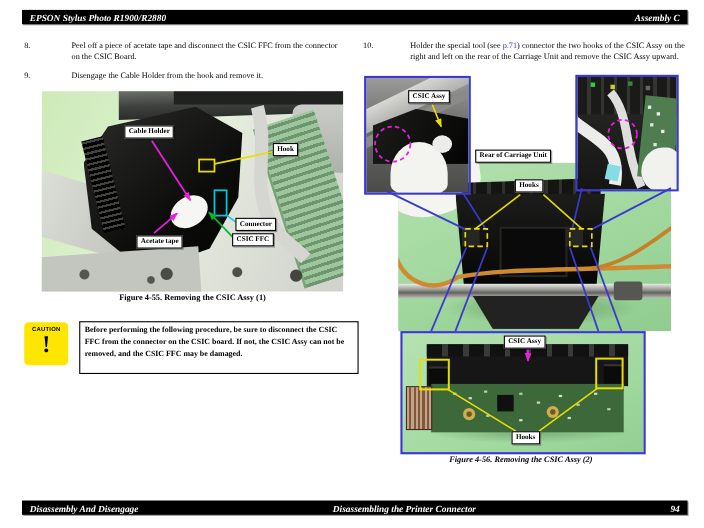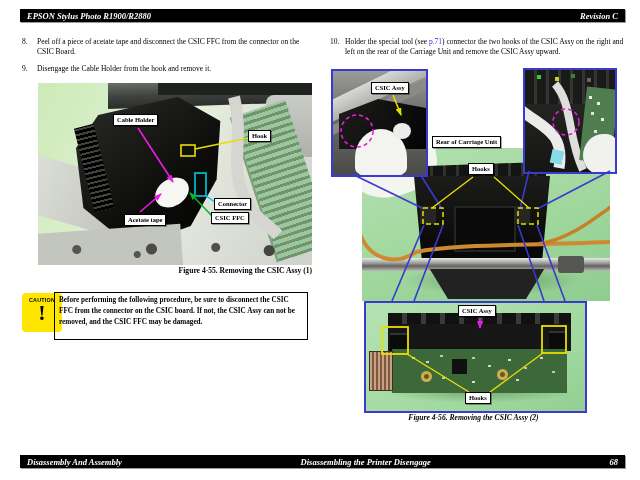--- a/index.html
+++ b/index.html
@@ -9,35 +9,35 @@
   
   .bar{position:absolute;left:20px;width:605px;height:13px;background:#000;
        display:flex;align-items:center;justify-content:space-between;padding:0 7px;
        box-sizing:border-box;box-shadow:1px 1px 0 #9a9a9a;}
   .bar .t{color:#fff;font-weight:bold;font-style:italic;font-size:8.5px;white-space:nowrap;}
   #header-bar{top:9px;}
   #footer-bar{top:455px;}
   
   .step{position:absolute;display:flex;font-size:7.5px;line-height:1.34;}
   .step .n{flex:none;width:15px;}
-  .step .b{flex:1;}
+  .step .b{flex:1;margin-left:28px;}
   .plink{color:#3333ee;text-align:right;}
   
   .lbl{position:absolute;background:#fff;border:1px solid #000;
        font:bold 6.5px/1.6 "Liberation Serif",serif;padding:0 3px;white-space:nowrap;
        text-align:center;box-shadow:1px 1px 0 rgba(0,0,0,.35);z-index:30;}
   
   .cap{position:absolute;font-weight:bold;font-size:7.6px;text-align:center;}
   
   #caution-icon{left:22px;top:293px;width:40px;height:39px;background:#ffe600;
        border-radius:4px;text-align:center;}
   #caution-icon .cw{font-family:"Liberation Sans",sans-serif;font-weight:bold;
        font-size:5.4px;letter-spacing:.2px;margin-top:4px;}
   #caution-icon .cx{font-weight:bold;font-size:22px;line-height:.95;}
-  #caution-text{left:54px;top:292px;width:254px;height:48px;border:1px solid #000;
+  #caution-text{left:72px;top:292px;width:254px;height:48px;border:1px solid #000;
        box-sizing:border-box;padding:2px 4px;font-weight:bold;font-size:7.2px;line-height:1.5;}
   
   .photo{position:absolute;overflow:hidden;}
   .bordered{border:2px solid #3a3ace;background:#fff;}
   .ph{position:absolute;}
   svg.ov{position:absolute;left:0;top:0;z-index:20;}
   
   #fig55{left:38px;top:83px;width:274px;height:182px;background:#dfeeda;}
   .p55bg{left:0;top:0;width:274px;height:182px;
      background:linear-gradient(118deg,#cdeab8 0%,#d9efca 30%,#e6f2dc 45%,#e0e4da 62%,#cfd1cb 100%);}
@@ -132,21 +132,21 @@
      background:repeating-linear-gradient(90deg,#c9a085 0 2px,#7c5a3e 2px 4px);}
   .caution-area{z-index:5;}
 </style>
 </head>
 <body>
 
 <div id="page">
 
   <div class="bar" id="header-bar">
     <span class="t">EPSON Stylus Photo R1900/R2880</span>
-    <span class="t">Revision C</span>
+    <span class="t">Assembly C</span>
   </div>
 
   <div class="step" style="left:22px;top:37px;width:292px;">
     <span class="n">8.</span>
     <span class="b">Peel off a piece of acetate tape and disconnect the CSIC FFC from the connector on the CSIC Board.</span>
   </div>
 
   <div class="step" style="left:22px;top:64px;width:292px;">
     <span class="n">9.</span>
     <span class="b">Disengage the Cable Holder from the hook and remove it.</span>
@@ -186,21 +186,21 @@
       <line x1="178" y1="120" x2="167" y2="112" stroke="#00c8e0" stroke-width="1.4"></line>
       <line x1="174" y1="133" x2="152" y2="110" stroke="#00b82a" stroke-width="1.6" marker-end="url(#ag1)"></line>
       <line x1="102" y1="129" x2="123" y2="111" stroke="#e81ee0" stroke-width="1.6" marker-end="url(#am1)"></line>
     </svg>
     <div class="lbl" style="left:75px;top:31px;">Cable Holder</div>
     <div class="lbl" style="left:210px;top:47px;">Hook</div>
     <div class="lbl" style="left:176px;top:115px;">Connector</div>
     <div class="lbl" style="left:173px;top:129px;">CSIC FFC</div>
     <div class="lbl" style="left:86px;top:131px;">Acetate tape</div>
   </div>
-  <div class="cap" style="left:38px;top:266px;width:274px;text-align:right;">Figure 4-55. Removing the CSIC Assy (1)</div>
+  <div class="cap" style="left:38px;top:266px;width:274px;">Figure 4-55. Removing the CSIC Assy (1)</div>
 
   <div class="abs caution-area" id="caution-icon">
     <div class="cw">CAUTION</div>
     <div class="cx">!</div>
   </div>
   <div class="abs caution-area" id="caution-text">Before performing the following procedure, be sure to disconnect the CSIC FFC from the connector on the CSIC board. If not, the CSIC Assy can not be removed, and the CSIC FFC may be damaged.</div>
 
   <div class="abs" id="fig56">
 
     <div class="photo" id="photo-mid">
@@ -291,18 +291,18 @@
     <div class="lbl" style="left:41px;top:20px;">CSIC Assy</div>
     <div class="lbl" style="left:102px;top:74px;">Rear of Carriage Unit</div>
     <div class="lbl" style="left:138px;top:101px;">Hooks</div>
     <div class="lbl" style="left:128px;top:243px;">CSIC Assy</div>
     <div class="lbl" style="left:135px;top:330px;">Hooks</div>
 
     <div class="cap" style="left:0;top:351px;width:287px;font-style:italic;">Figure 4-56. Removing the CSIC Assy (2)</div>
   </div>
 
   <div class="bar" id="footer-bar">
-    <span class="t">Disassembly And Assembly</span>
-    <span class="t">Disassembling the Printer Disengage</span>
-    <span class="t">68</span>
+    <span class="t">Disassembly And Disengage</span>
+    <span class="t">Disassembling the Printer Connector</span>
+    <span class="t">94</span>
   </div>
 
 </div>
 
 </body></html>

